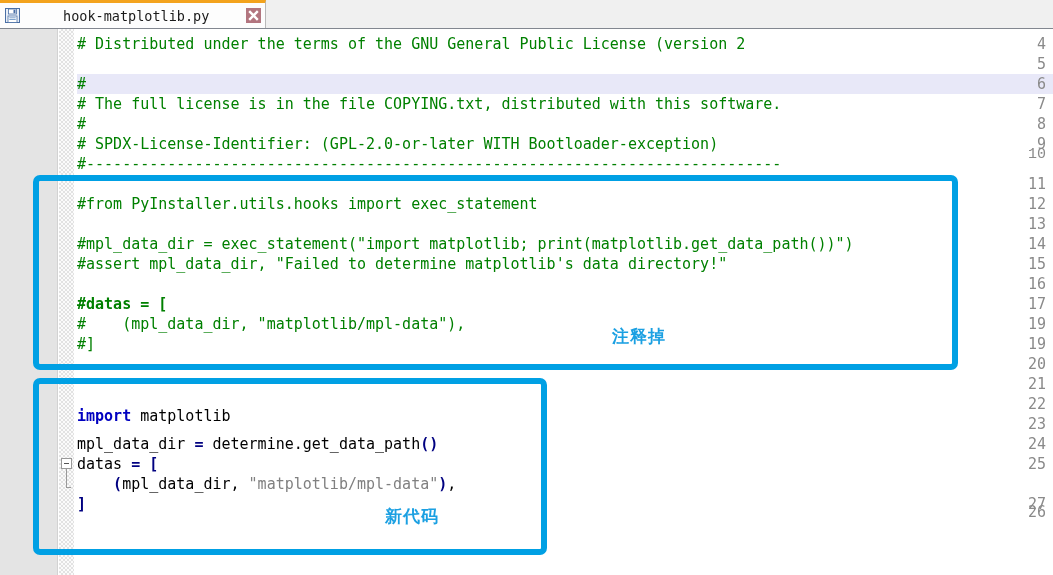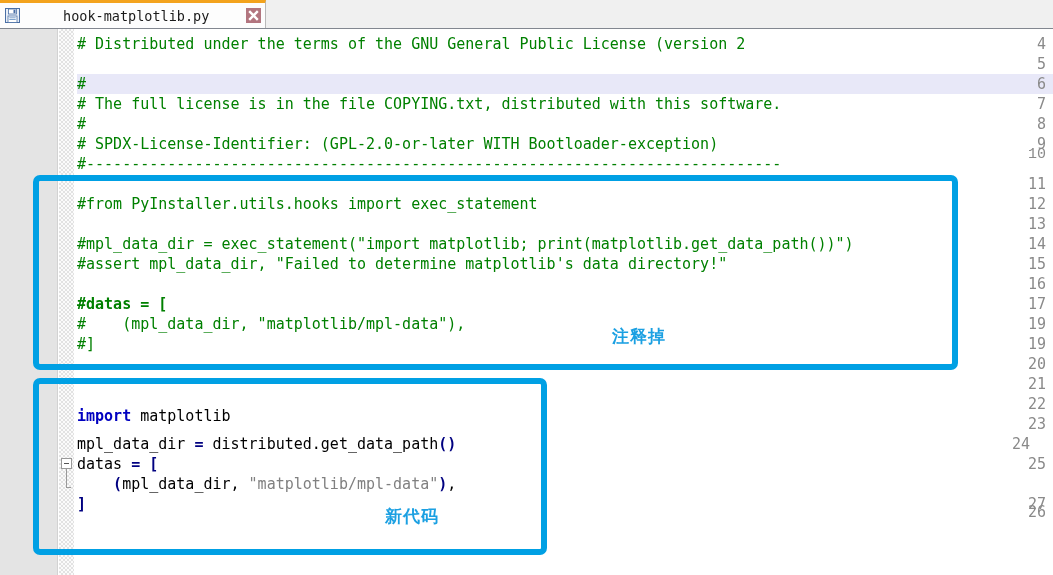--- a/index.html
+++ b/index.html
@@ -202,21 +202,21 @@
       <div class="ln" style="top: 205px;">14</div>
       <div class="ln" style="top: 225px;">15</div>
       <div class="ln" style="top: 245px;">16</div>
       <div class="ln" style="top: 265px;">17</div>
       <div class="ln" style="top: 285px;">19</div>
       <div class="ln" style="top: 305px;">19</div>
       <div class="ln" style="top: 325px;">20</div>
       <div class="ln" style="top: 345px;">21</div>
       <div class="ln" style="top: 365px;">22</div>
       <div class="ln" style="top: 385px;">23</div>
-      <div class="ln" style="top: 405px; text-align: center;">24</div>
+      <div class="ln" style="top: 405px;">24</div>
       <div class="ln" style="top: 425px;">25</div>
       <div class="ln" style="top: 445px; margin-top: 28px;">26</div>
       <div class="ln" style="top: 465px;">27</div>
     </div>
 
   <div class="code-line cm" style="top:5px;"># Distributed under the terms of the GNU General Public License (version 2</div>
   <div class="code-line cm" style="top:45px;">#</div>
   <div class="code-line cm" style="top:65px;"># The full license is in the file COPYING.txt, distributed with this software.</div>
   <div class="code-line cm" style="top:85px;">#</div>
   <div class="code-line cm" style="top:105px;"># SPDX-License-Identifier: (GPL-2.0-or-later WITH Bootloader-exception)</div>
@@ -230,21 +230,21 @@
   <div class="code-line cm" style="top:265px;font-weight:bold;">#datas = [</div>
   <div class="code-line cm" style="top:285px;">#    (mpl_data_dir, "matplotlib/mpl-data"),</div>
   <div class="code-line cm" style="top:305px;">#]</div>
   <div class="code-line cm" style="top:325px;"></div>
   <div class="code-line cm" style="top:345px;"></div>
 
   <div class="code-line" style="top:365px;margin-top:12px;"><span class="kw">import</span><span class="pl"> matplotlib</span></div>
 
   <div class="code-line" style="top:385px;"></div>
 
-  <div class="code-line" style="top:405px;"><span class="pl">mpl_data_dir </span><span class="op">=</span><span class="pl"> distributed.get_data_path</span><span class="op">()</span></div>
+  <div class="code-line" style="top:405px;"><span class="pl">mpl_data_dir </span><span class="op">=</span><span class="pl"> determine.get_data_path</span><span class="op">()</span></div>
 
   <div class="code-line" style="top:425px;"><span class="pl">datas </span><span class="op">=</span><span class="op"> [</span></div>
 
   <div class="code-line" style="top:445px;"><span class="op">    (</span><span class="pl">mpl_data_dir, </span><span class="str">"matplotlib/mpl-data"</span><span class="op">)</span><span class="pl">,</span></div>
 
   <div class="code-line" style="top:465px;"><span class="op">]</span></div>
 
   <div id="foldbox" style="left:61px; top:429px;"></div>
   <div id="foldline" style="left:66px; top:440px; height:18px;"></div>
   <div id="foldfoot" style="left:66px; top:458px;"></div>

